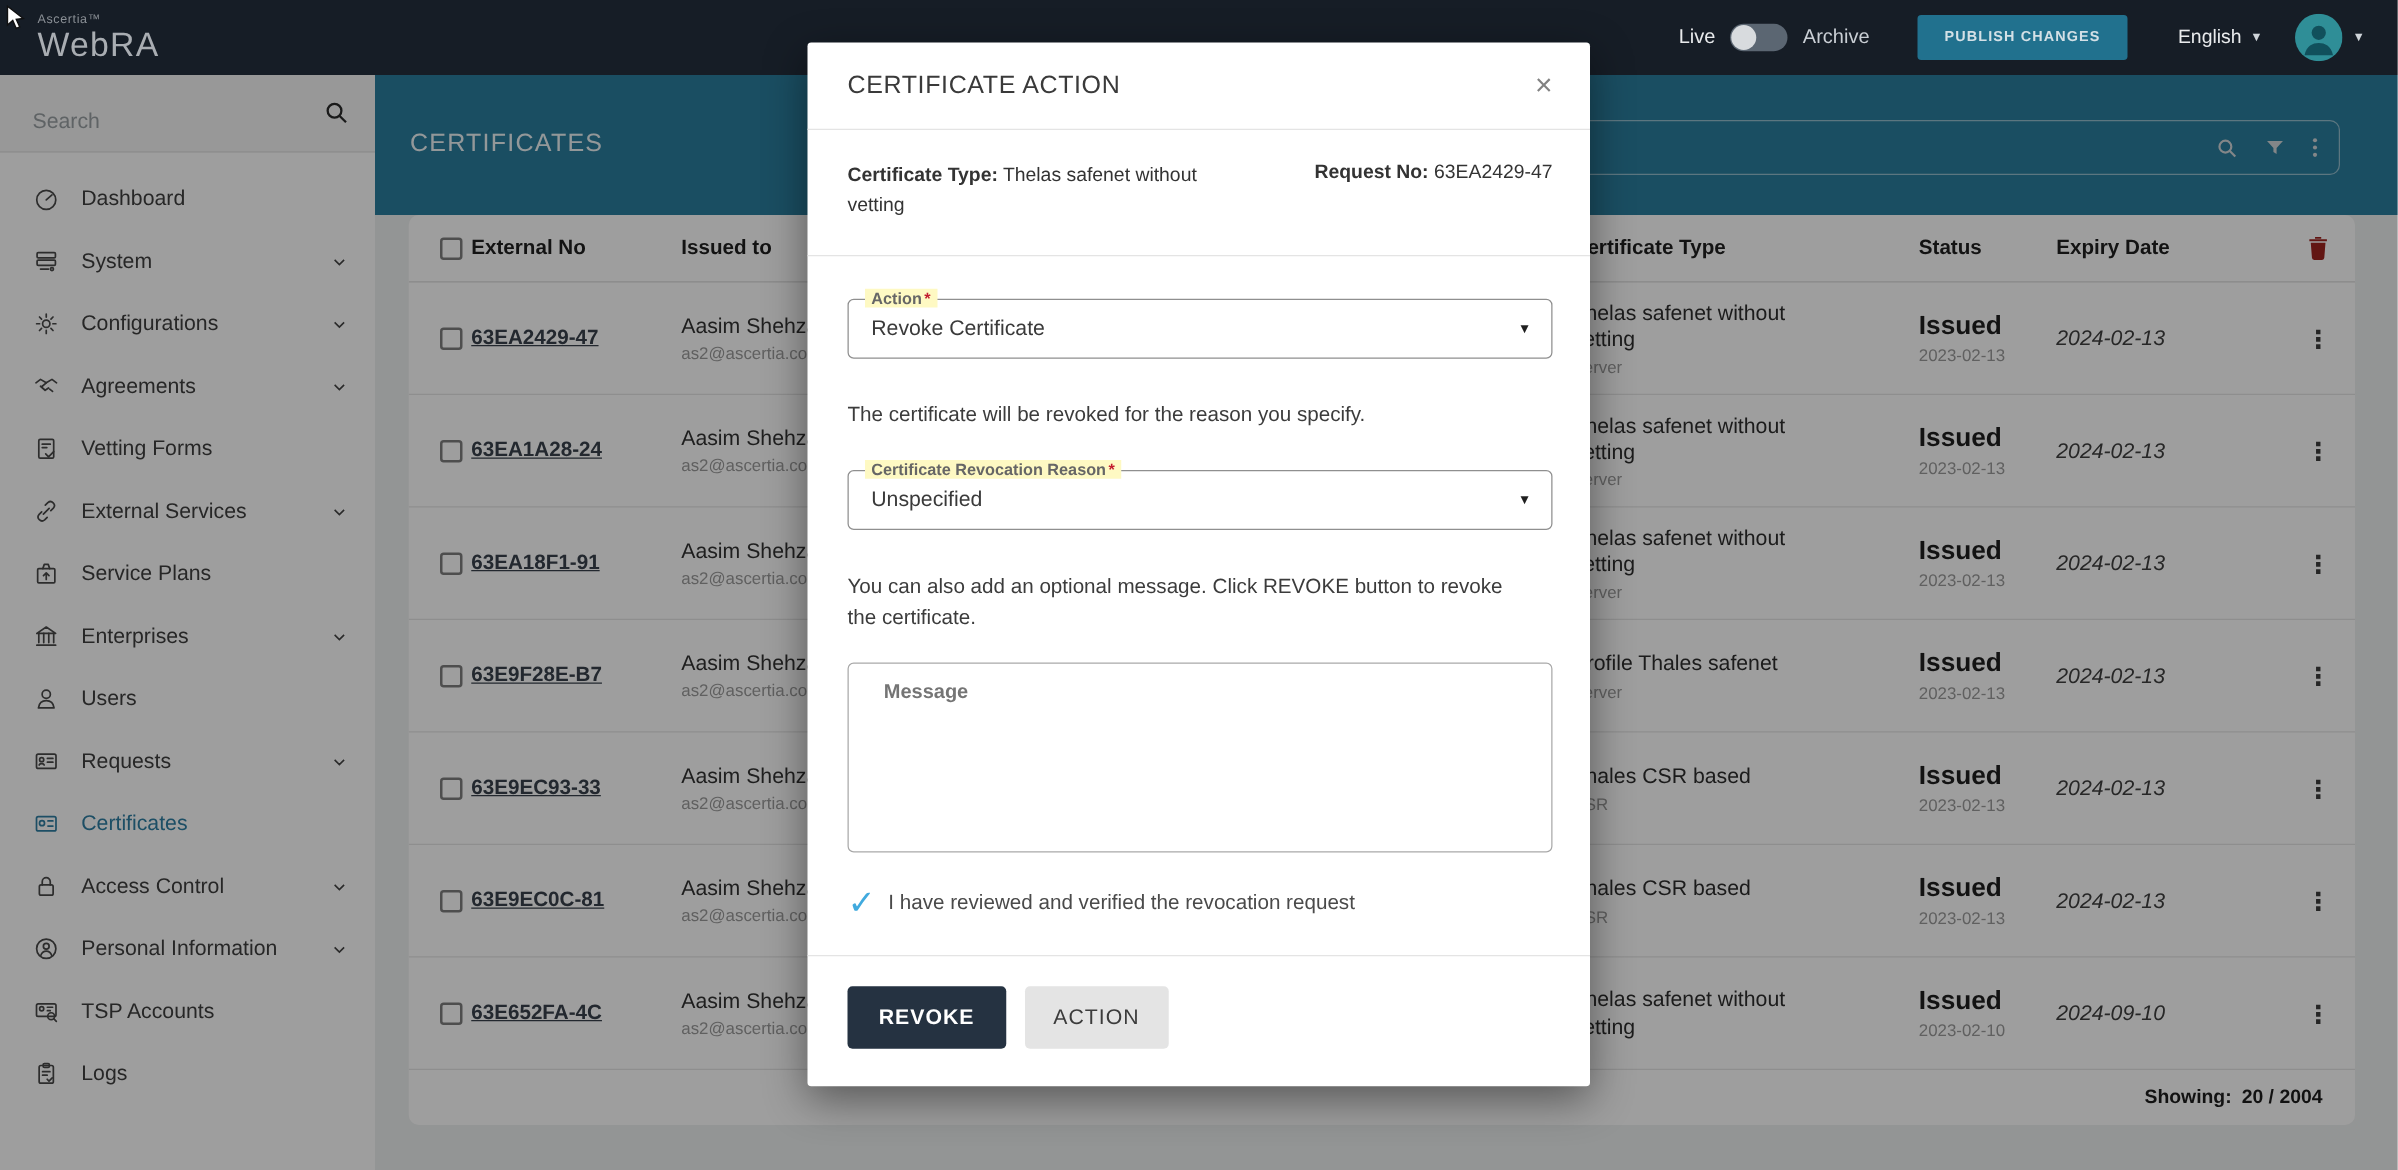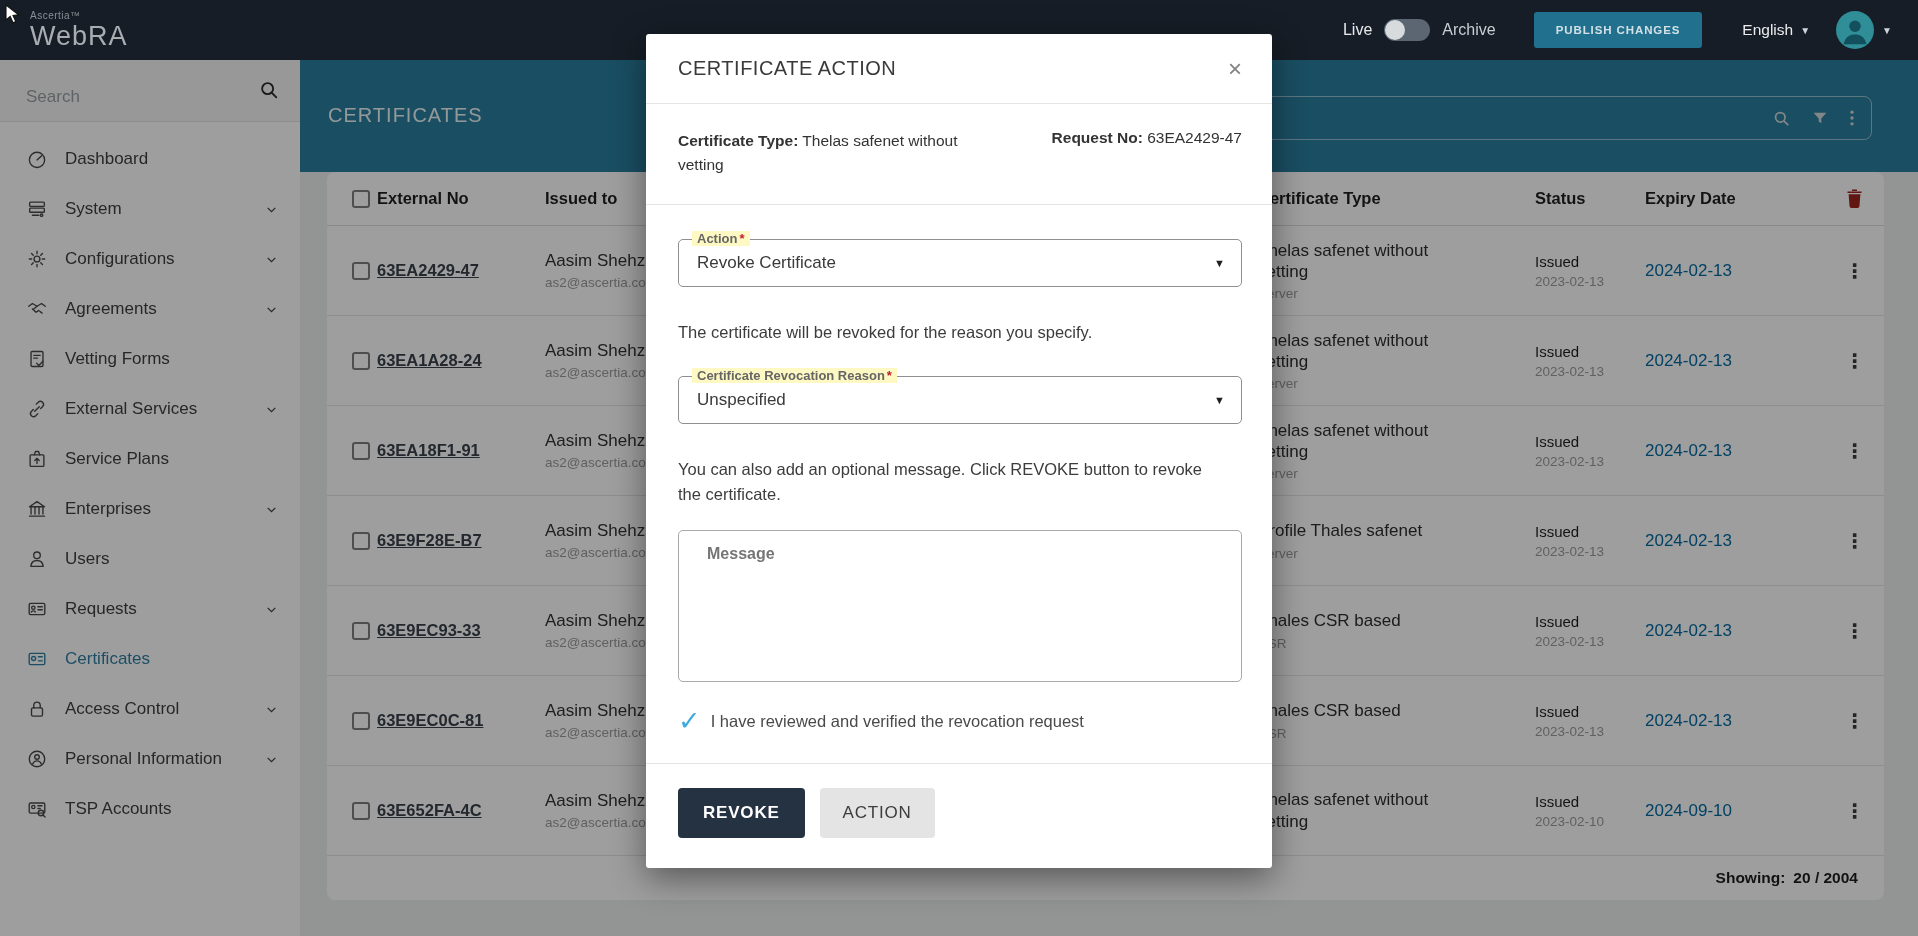--- a/index.html
+++ b/index.html
@@ -51,22 +51,22 @@
   .card { position:absolute; left:27px; top:112px; width:1557px; height:728px;
     background:#fff; border-radius:8px; overflow:hidden; }
   .tgrid { display:grid; grid-template-columns:50px 168px 713px 277px 110px 180px 59px; align-items:center; }
   .thead { height:54px; border-bottom:1px solid #dcdcdc; font-weight:bold; font-size:16.5px; color:#1f1f1f; }
   .trow { height:90px; border-bottom:1px solid #e6e6e6; }
   .cbx { width:18px; height:18px; border:2px solid #7e7e7e; border-radius:3px; margin-left:25px; cursor:pointer; background:#fff; }
   .req-link { font-size:16.5px; font-weight:600; color:#39424c; text-decoration:underline; cursor:pointer; }
   .cell-name { font-size:17px; color:#333; }
   .cell-sub { font-size:13.5px; color:#9b9b9b; margin-top:4px; }
   .cert-main { font-size:17px; color:#2e2e2e; line-height:1.25; padding-right:70px; }
-  .status-b { font-size:15px; font-weight:normal; color:#1f1f1f; }
-  .expiry { font-size:17px; color:#0369a1; }
+  .status-b { font-size:21px; font-weight:bold; color:#1f1f1f; }
+  .expiry { font-size:17px; color:#404040;font-style:italic; }
   .kebab { font-size:20px; font-weight:bold; color:#3c3c3c; text-align:center; cursor:pointer;
     font-family:"DejaVu Sans",sans-serif; }
   .tfooter { height:43px; display:flex; align-items:center; justify-content:flex-end;
     padding-right:26px; gap:8px; font-size:15.5px; font-weight:bold; color:#1d1d1d; }
 
   
   .backdrop { position:absolute; left:0; top:0; width:1918px; height:936px;
     background:rgba(0,0,0,.38); z-index:40; }
   .modal { position:absolute; left:646px; top:34px; width:626px; z-index:60; background:#fff;
     border-radius:3px; box-shadow:0 10px 34px rgba(0,0,0,.45); }
@@ -324,20 +324,31 @@
           <svg width="22" height="22" viewBox="0 0 24 24" fill="none" stroke="currentColor" stroke-width="1.5" stroke-linecap="round" stroke-linejoin="round">
             <rect x="3.5" y="5.5" width="17" height="11" rx="1.5"></rect>
             <circle cx="8" cy="9.8" r="1.8"></circle>
             <path d="M13 8.5h4.5M13 11.5h2.5"></path>
             <circle cx="16.3" cy="16.3" r="3"></circle>
             <path d="M18.5 18.5l2.3 2.3"></path>
           </svg>
         </span>
         <span class="lbl">TSP Accounts</span>
       </div>
+      <div class="side-item">
+        <span class="icn">
+          <svg width="22" height="22" viewBox="0 0 24 24" fill="none" stroke="currentColor" stroke-width="1.5" stroke-linecap="round" stroke-linejoin="round">
+            <rect x="5.8" y="4.8" width="12.4" height="15.4" rx="1.5"></rect>
+            <rect x="9.3" y="3.2" width="5.4" height="3.2" rx="1"></rect>
+            <path d="M8.8 10.2h6.4M8.8 13.2h4"></path>
+            <path d="M12.8 16.8l1.6 1.6 2.8-2.8"></path>
+          </svg>
+        </span>
+        <span class="lbl">Logs</span>
+      </div>
     </div>
 </div>
 
 <div class="main">
   <div class="band">
     <div class="band-title">CERTIFICATES</div>
     <div class="band-search">
       <span class="band-ic">
         <svg width="19" height="19" viewBox="0 0 24 24" fill="none" stroke="currentColor" stroke-width="2.2">
             <circle cx="10.5" cy="10.5" r="6"></circle>

